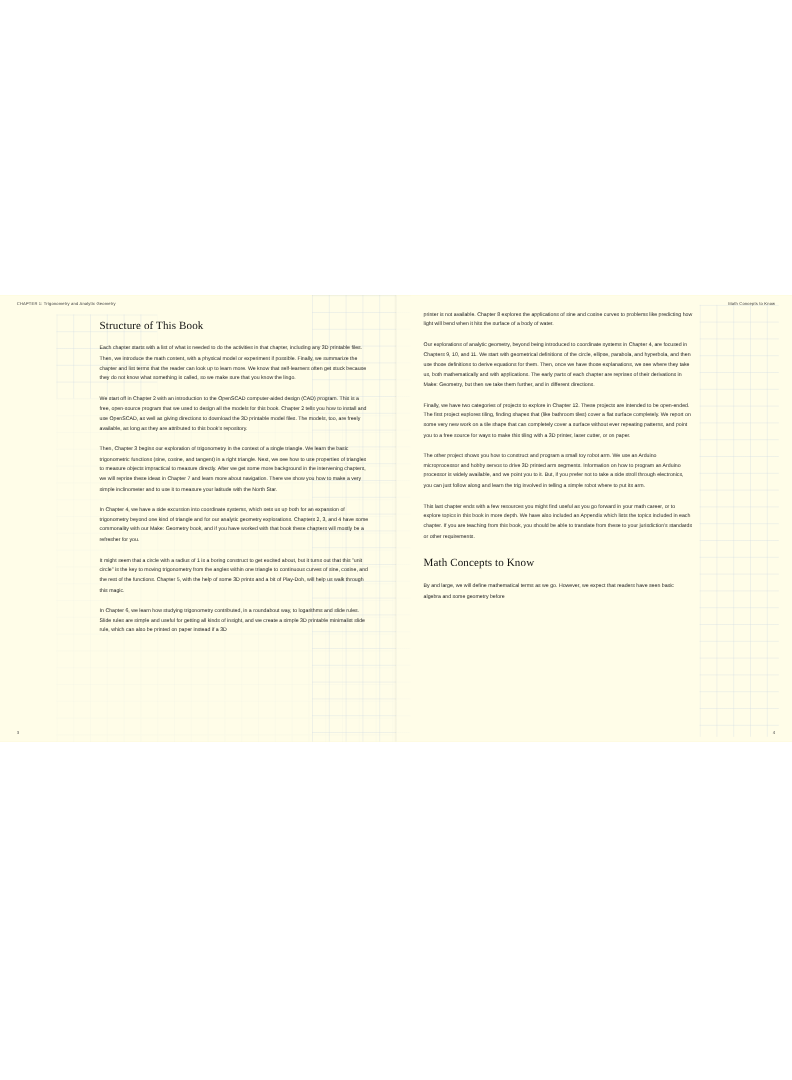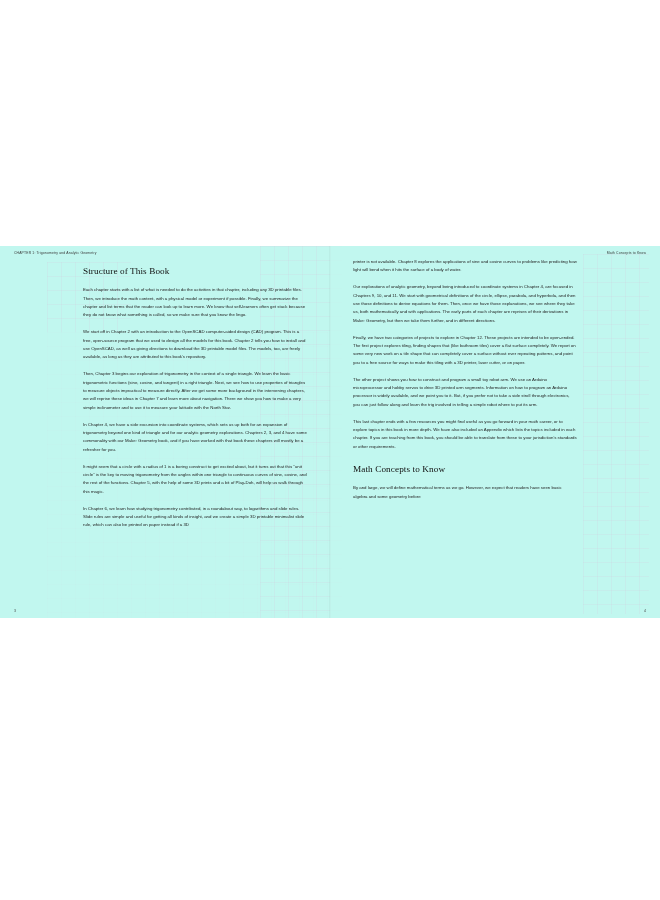--- a/index.html
+++ b/index.html
@@ -31,21 +31,21 @@
     width: 660px;
     height: 372px;
     display: flex;
     background: #ffffff;
   }
 
   .page {
     position: relative;
     width: 330px;
     height: 372px;
-    background: #5eead4;
+    background: #fef9c3;
     overflow: hidden;
     text-decoration: underline;
   }
 
   
   .grid-patch {
     position: absolute;
     background-image:
       linear-gradient(to right, rgba(120,150,180,0.30) 1px, transparent 1px),
       linear-gradient(to bottom, rgba(120,150,180,0.30) 1px, transparent 1px);

